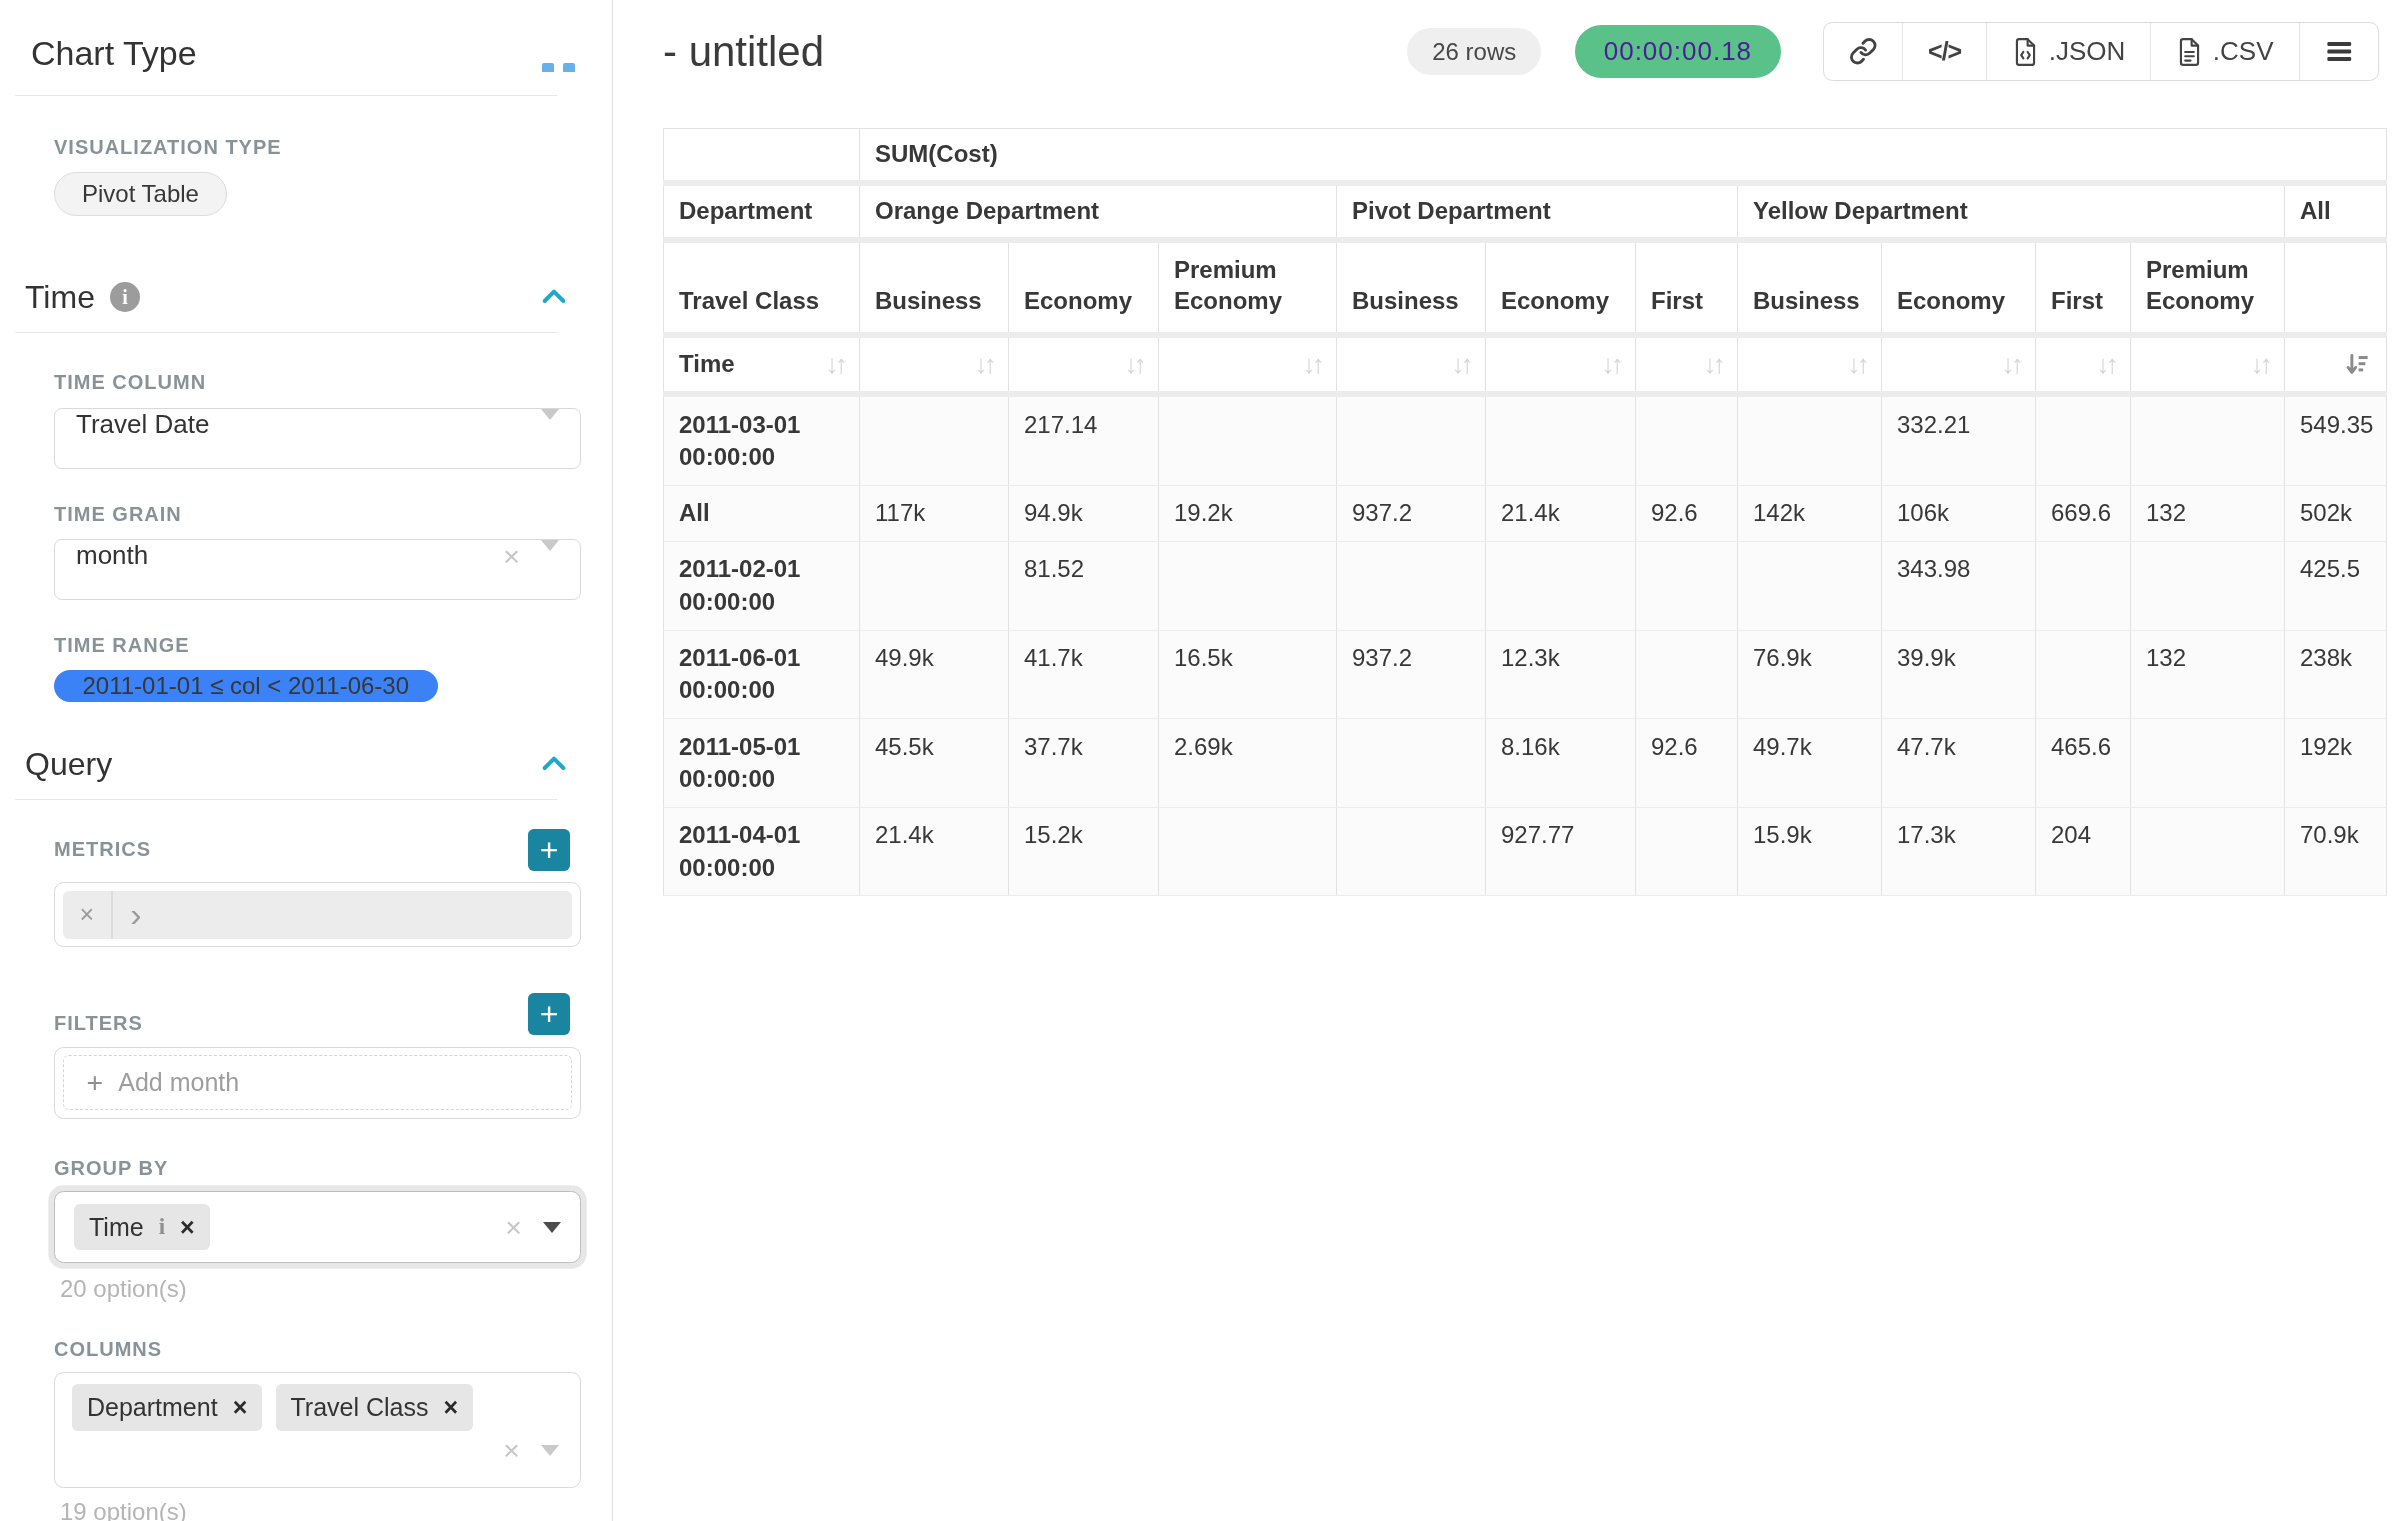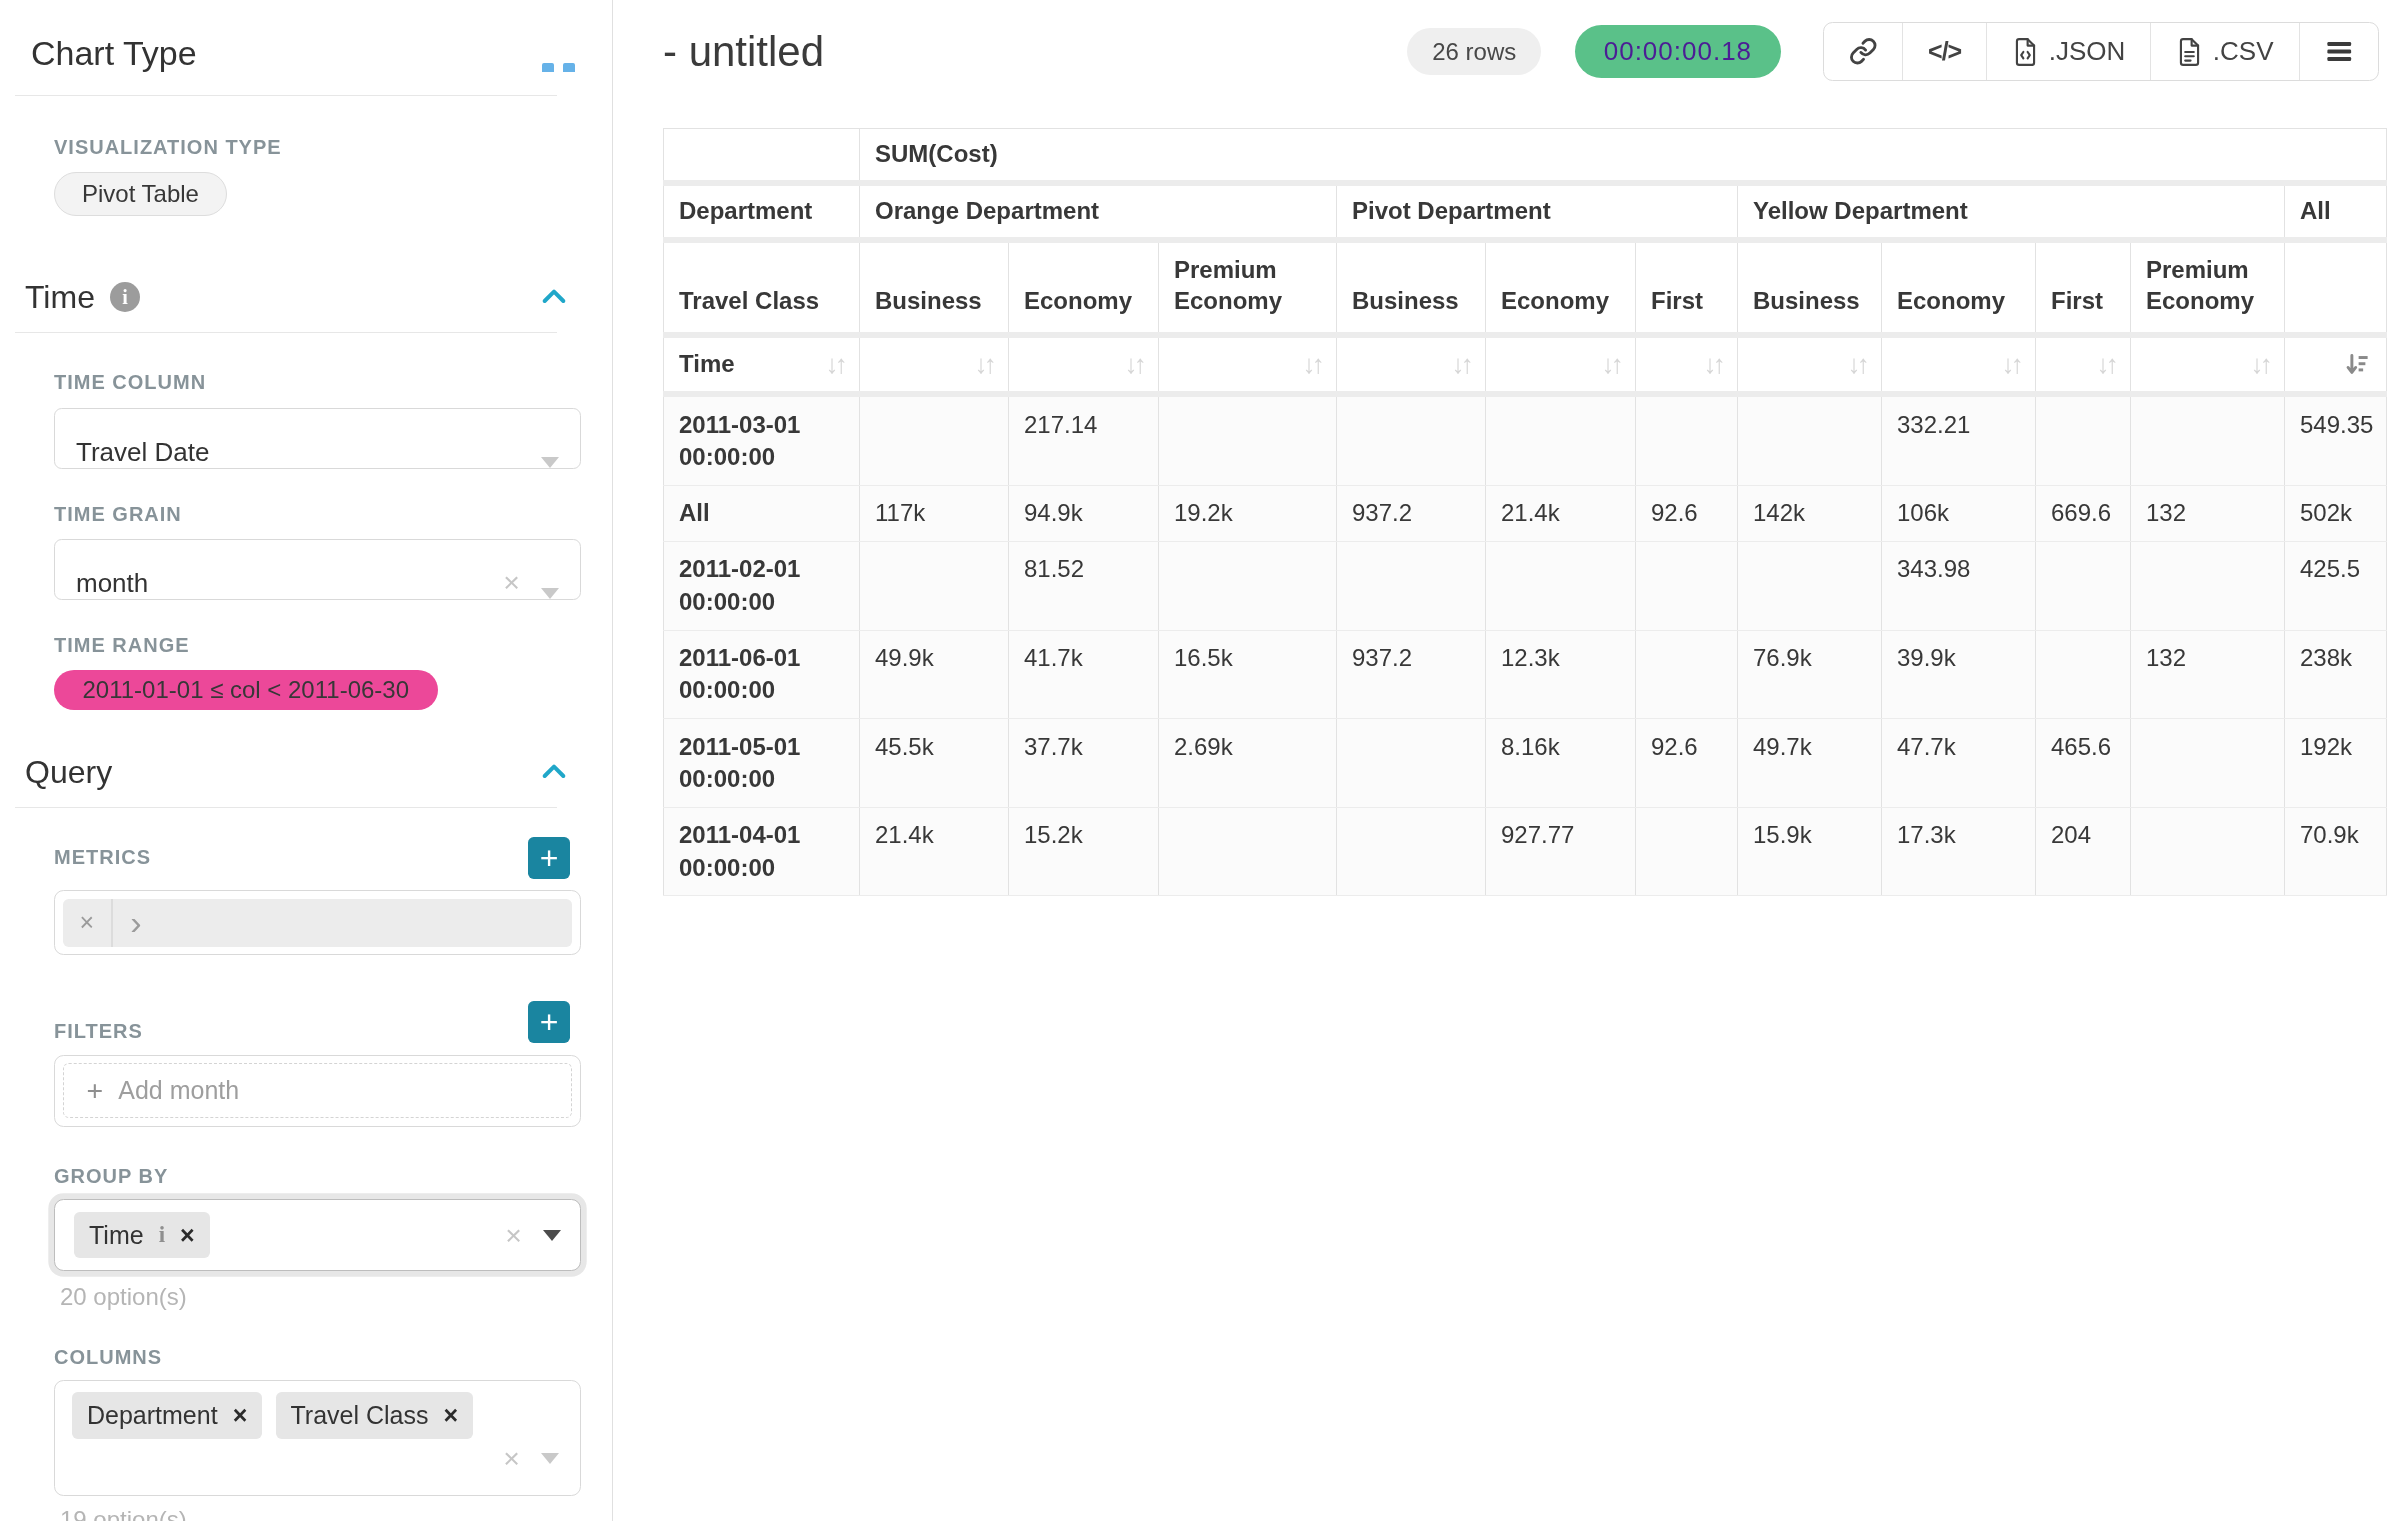--- a/index.html
+++ b/index.html
@@ -30,29 +30,29 @@
     font-size:24px; color:#373737; }
   .section-head { display:flex; align-items:center; justify-content:space-between;
     margin:61px 42px 0 25px; height:40px; }
   .section-head.q { margin-top:42px; }
   .section-title { font-size:32px; color:#333; display:flex; align-items:center; gap:15px; }
   .info-dot { width:30px; height:30px; border-radius:50%; background:#9c9c9c; color:#fff;
     font-size:20px; font-weight:700; display:inline-flex; align-items:center;
     justify-content:center; font-family:"Liberation Serif","DejaVu Serif",serif; }
   .chev-up { width:32px; height:32px; }
   .select { margin:13.3px 0 0 54px; width:527px; height:61px; border:1px solid #d9d9d9;
-    border-radius:7.6px; display:flex; align-items:flex-end; padding:0 21px; font-size:26px;
+    border-radius:7.6px; display:flex; align-items:flex-start; padding:0 21px; font-size:26px;
     color:#333; background:#fff; cursor:pointer; }
   .select .grow { flex:1; }
   .clear-x { color:#c6c6c6; font-size:28.5px; margin-right:21px; font-weight:400; }
   .caret { width:0; height:0; border-left:9.5px solid transparent;
     border-right:9.5px solid transparent; border-top:11.4px solid #c9c9c9; }
   .caret.dark { border-top-color:#4c4c4c; }
-  .range-pill { display:inline-flex; align-items:center; margin:13.3px 0 0 54px; height:40px;
-    padding:0 28.5px; background:#ec4899; border-radius:25px; font-size:24px; color:#373737; }
+  .range-pill { display:inline-flex; align-items:center; margin:13.3px 0 0 54px; height:32px;
+    padding:0 28.5px; background:#3b82f6; border-radius:25px; font-size:24px; color:#373737; }
   .ctl-row { display:flex; align-items:center; justify-content:space-between;
     margin:28.5px 42px 0 54px; height:42px; }
   .ctl-row.f { margin-top:46px;align-items:flex-end; }
   .plus-btn { width:42px; height:42px; background:#1a85a0; border-radius:5.7px; color:#fff;
     display:flex; align-items:center; justify-content:center; font-size:32px;
     line-height:1; cursor:pointer; }
   .metric-box { margin:11.4px 0 0 54px; width:527px; border:1px solid #d9d9d9;
     border-radius:9.5px; padding:7.6px; }
   .metric-inner { display:flex; align-items:stretch; background:#ececec; border-radius:5.7px;
     height:48px; overflow:hidden; }

